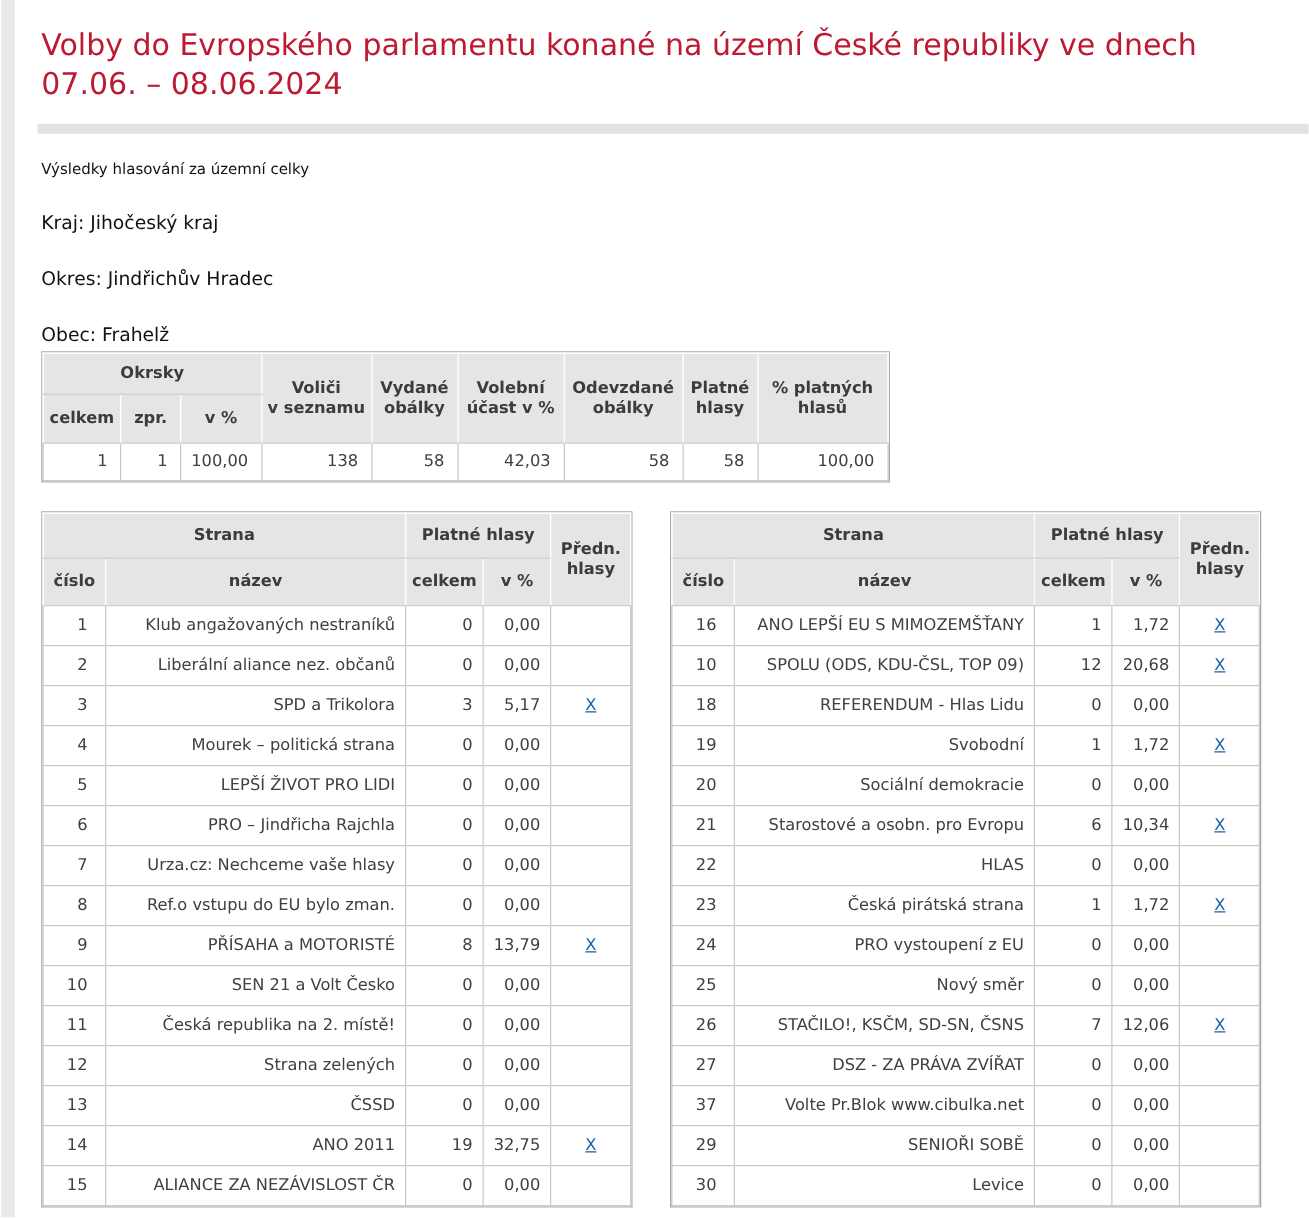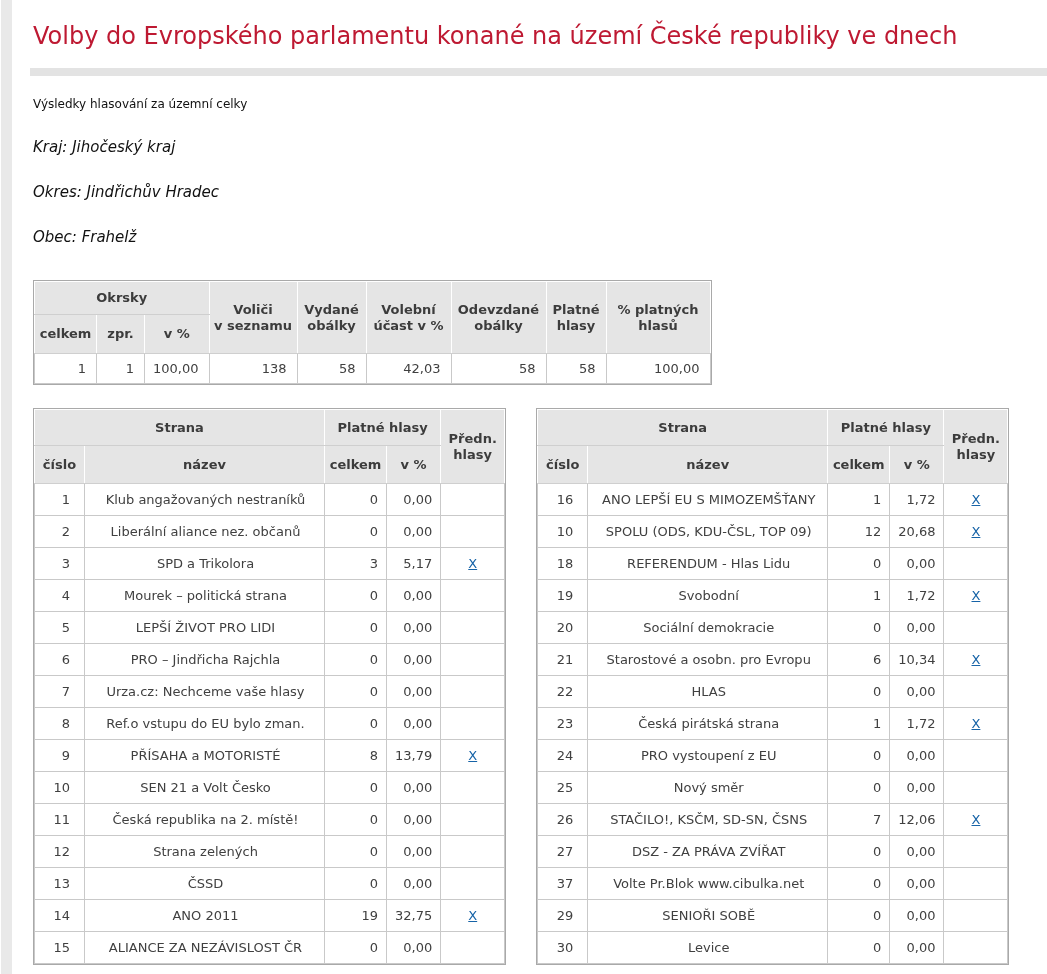--- a/index.html
+++ b/index.html
@@ -29,24 +29,23 @@
   }
   .subtitle {
     margin: 21px 0 0 33px;
     font-size: 12px;
     color: #111111;
   }
   .meta {
     margin: 27px 0 0 33px;
     font-size: 15px;
     color: #111111;
-    font-style: italic;
   }
   .tbl-zone { margin-left: 33px; }
-  .summary-zone { margin-top: 34px; }
+  .summary-zone { margin-top: 4px; }
   .parties-zone { margin-top: 19px; display: flex; gap: 30px; align-items: flex-start; }
   .tbl-wrap { border: 1px solid #a9a9a9; display: inline-block; background: #fff; }
   table {
     border-collapse: collapse;
     table-layout: fixed;
     font-size: 13px;
     color: #404040;
   }
   th {
     background: #e5e5e5;
@@ -69,33 +68,33 @@
   
   .summary-table th.h1 { height: 28px; }
   .summary-table th.h2 { height: 34px; }
   .summary-table td { height: 29px; text-align: right; padding-right: 10px; }
   
   .party-table th.h1 { height: 31px; }
   .party-table th.h2 { height: 33px; }
   .party-table td { height: 31px; }
   .party-table td.num { text-align: right; }
   .party-table td.cislo { padding-right: 14px; }
-  .party-table td.name { text-align: center; padding-left: 10px; }
+  .party-table td.name { text-align: right; padding-left: 10px; }
   .party-table td.pref { text-align: center; padding: 0; }
   .xlink {
     color: var(--link-blue, #1663a7);
     text-decoration: underline;
   }
 </style>
 </head>
 <body>
 
 <div class="left-gutter"></div>
 
-<h1 class="page-title"><span>Volby do Evropského parlamentu konané na území České republiky ve dnech</span><br></h1>
+<h1 class="page-title"><span>Volby do Evropského parlamentu konané na území České republiky ve dnech</span><br><span>07.06. – 08.06.2024</span></h1>
 
 <div class="divider"></div>
 
 <div class="subtitle">Výsledky hlasování za územní celky</div>
 <div class="meta">Kraj: Jihočeský kraj</div>
 <div class="meta">Okres: Jindřichův Hradec</div>
 <div class="meta">Obec: Frahelž</div>
 
 <div class="tbl-zone summary-zone">
   <div class="tbl-wrap">

